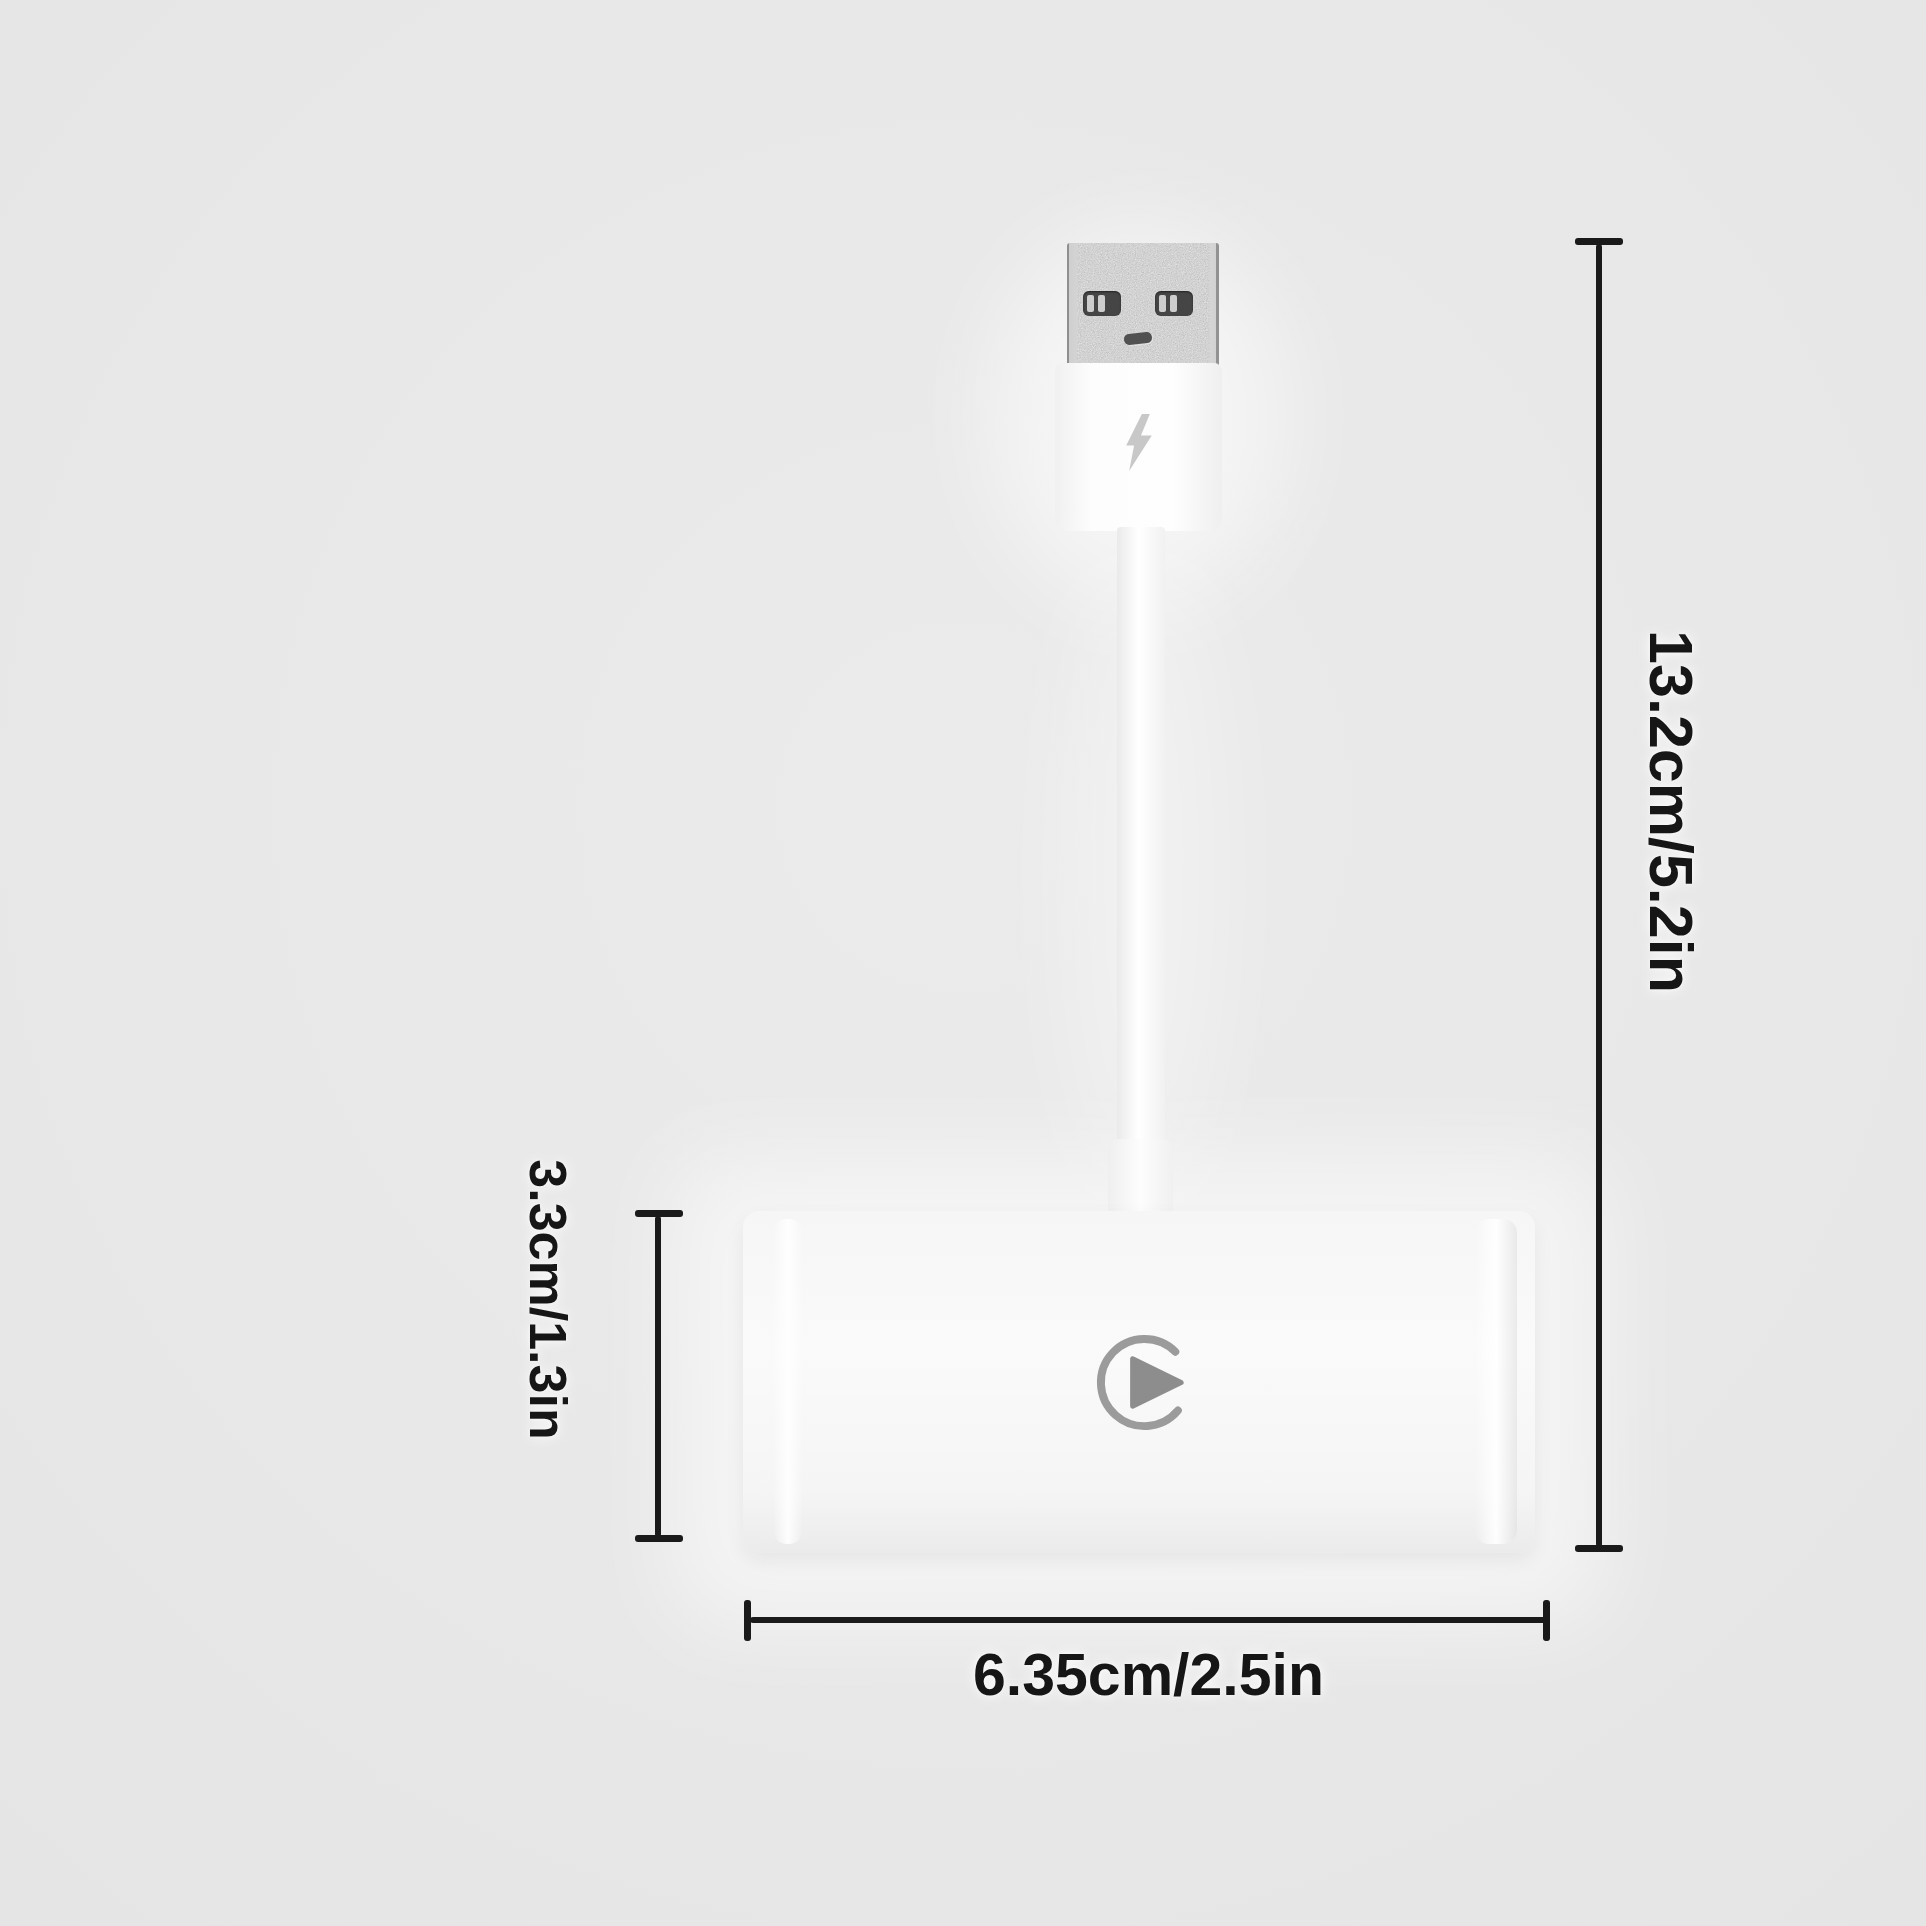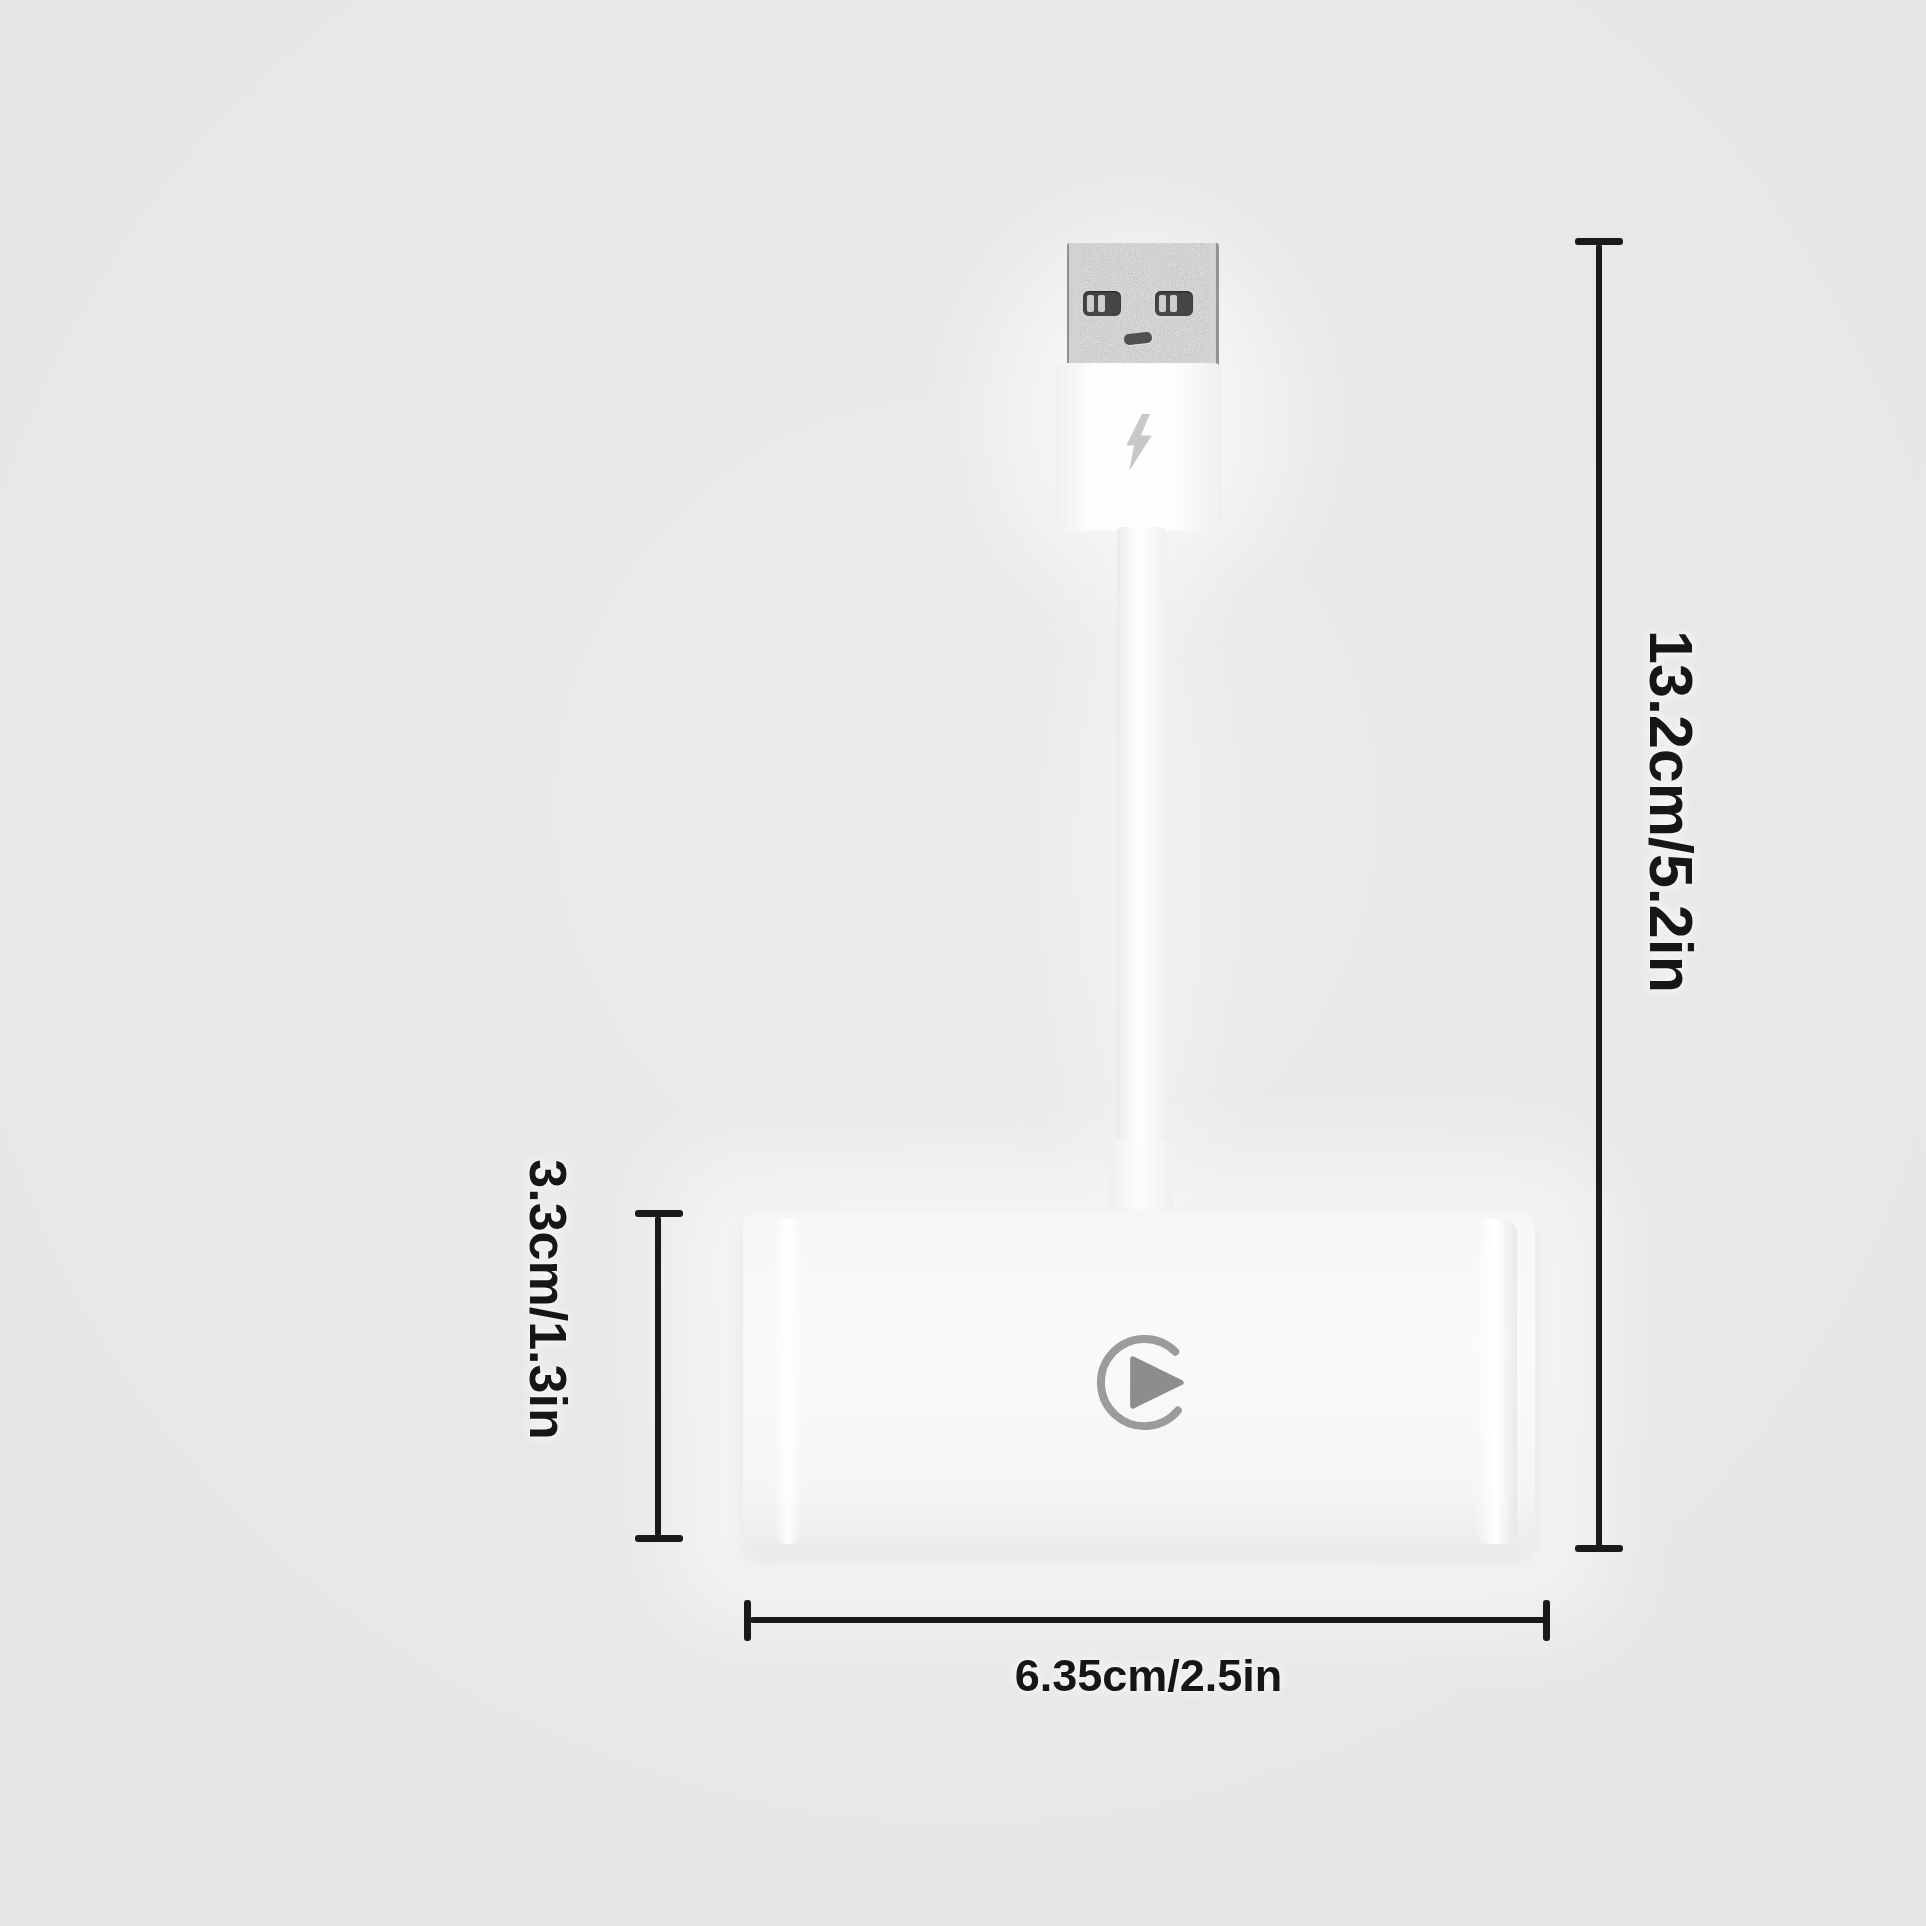--- a/index.html
+++ b/index.html
@@ -88,21 +88,21 @@
   .cap-width-right{left:1543px;top:1600px;width:7px;height:41px;}
 
   
   .dim-label{
     position:absolute;font-weight:700;color:#161616;text-align:center;
     text-shadow:0 0 14px rgba(255,255,255,.95),0 0 4px rgba(255,255,255,.6);
     white-space:nowrap;
   }
   .label-total{left:1452px;top:777px;width:436px;height:69px;line-height:69px;font-size:61px;transform:rotate(90deg);}
   .label-boxh{left:389px;top:1269px;width:317px;height:61px;line-height:61px;font-size:52px;transform:rotate(90deg);}
-  .label-width{left:891px;top:1634px;width:515px;height:83px;line-height:83px;font-size:45px;}
+  .label-width{left:891px;top:1634px;width:515px;height:83px;line-height:83px;font-size:59px;}
 </style>
 </head>
 <body>
 
 <div id="canvas">
 
   <div class="glow glow-plug"></div>
   <div class="glow glow-cable"></div>
   <div class="glow glow-box"></div>
 

